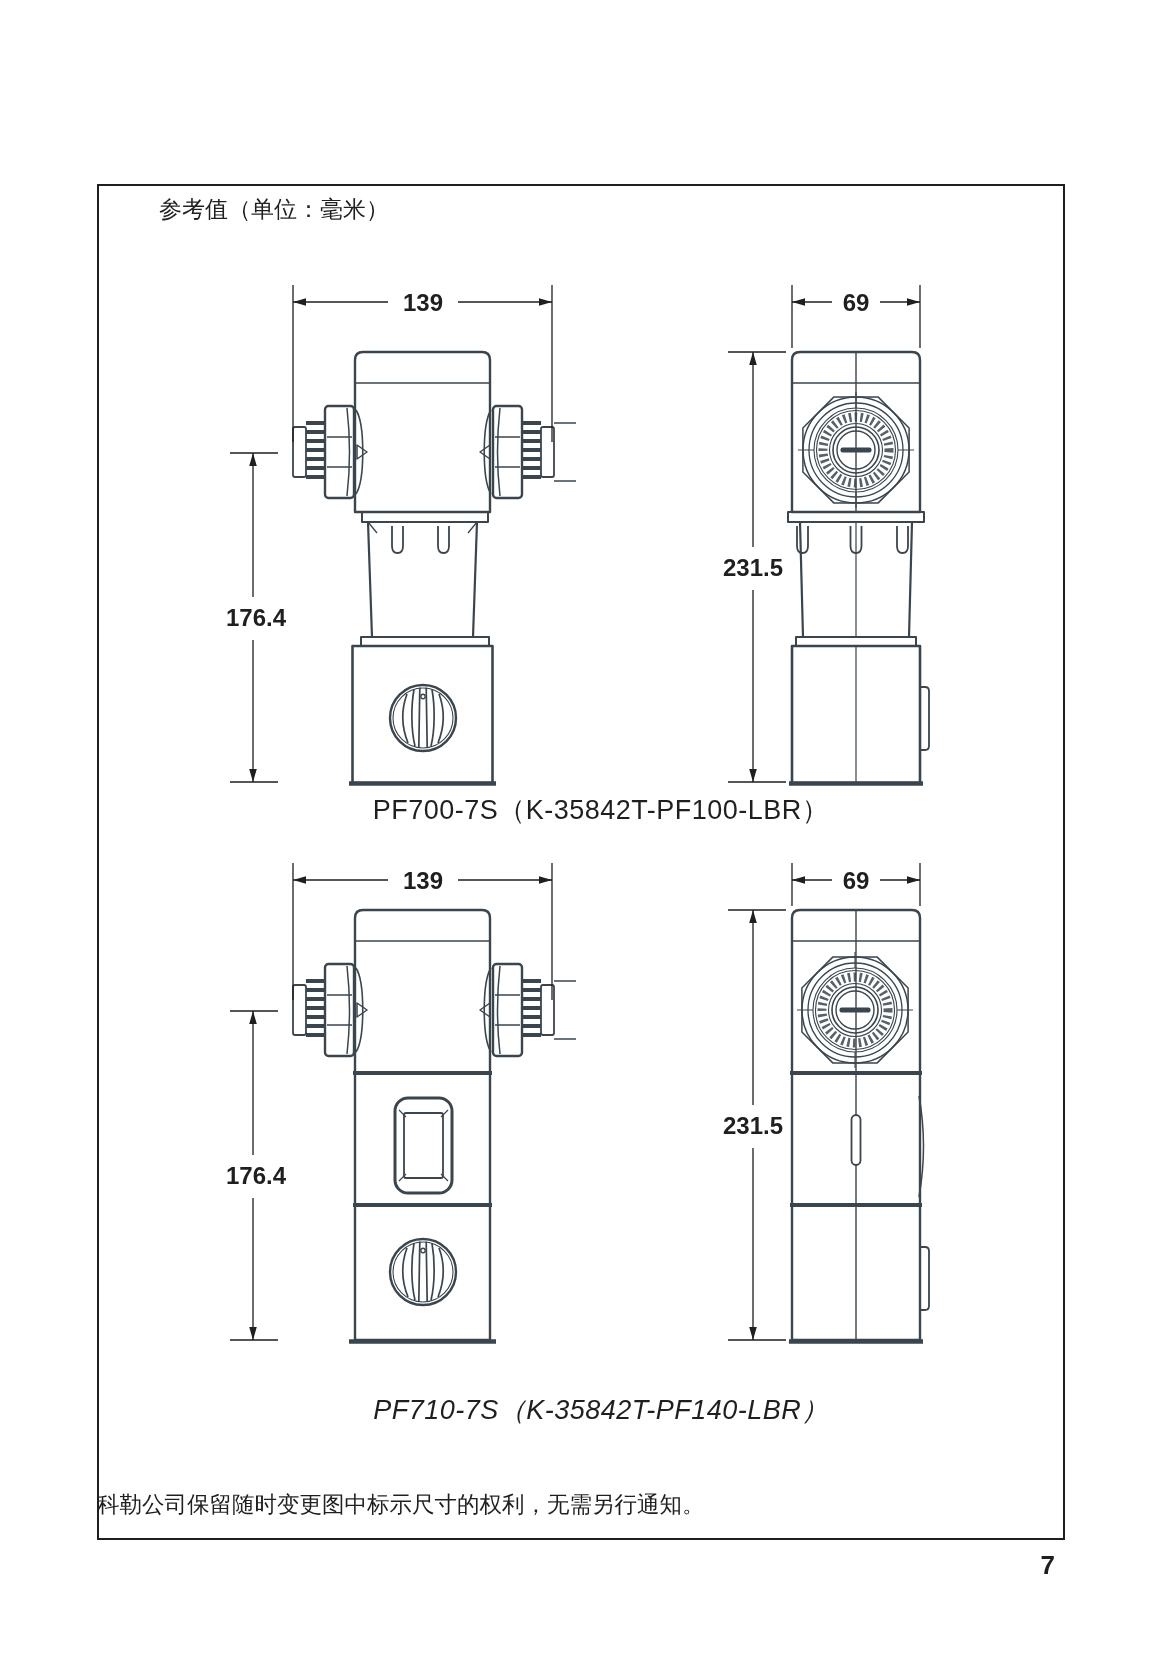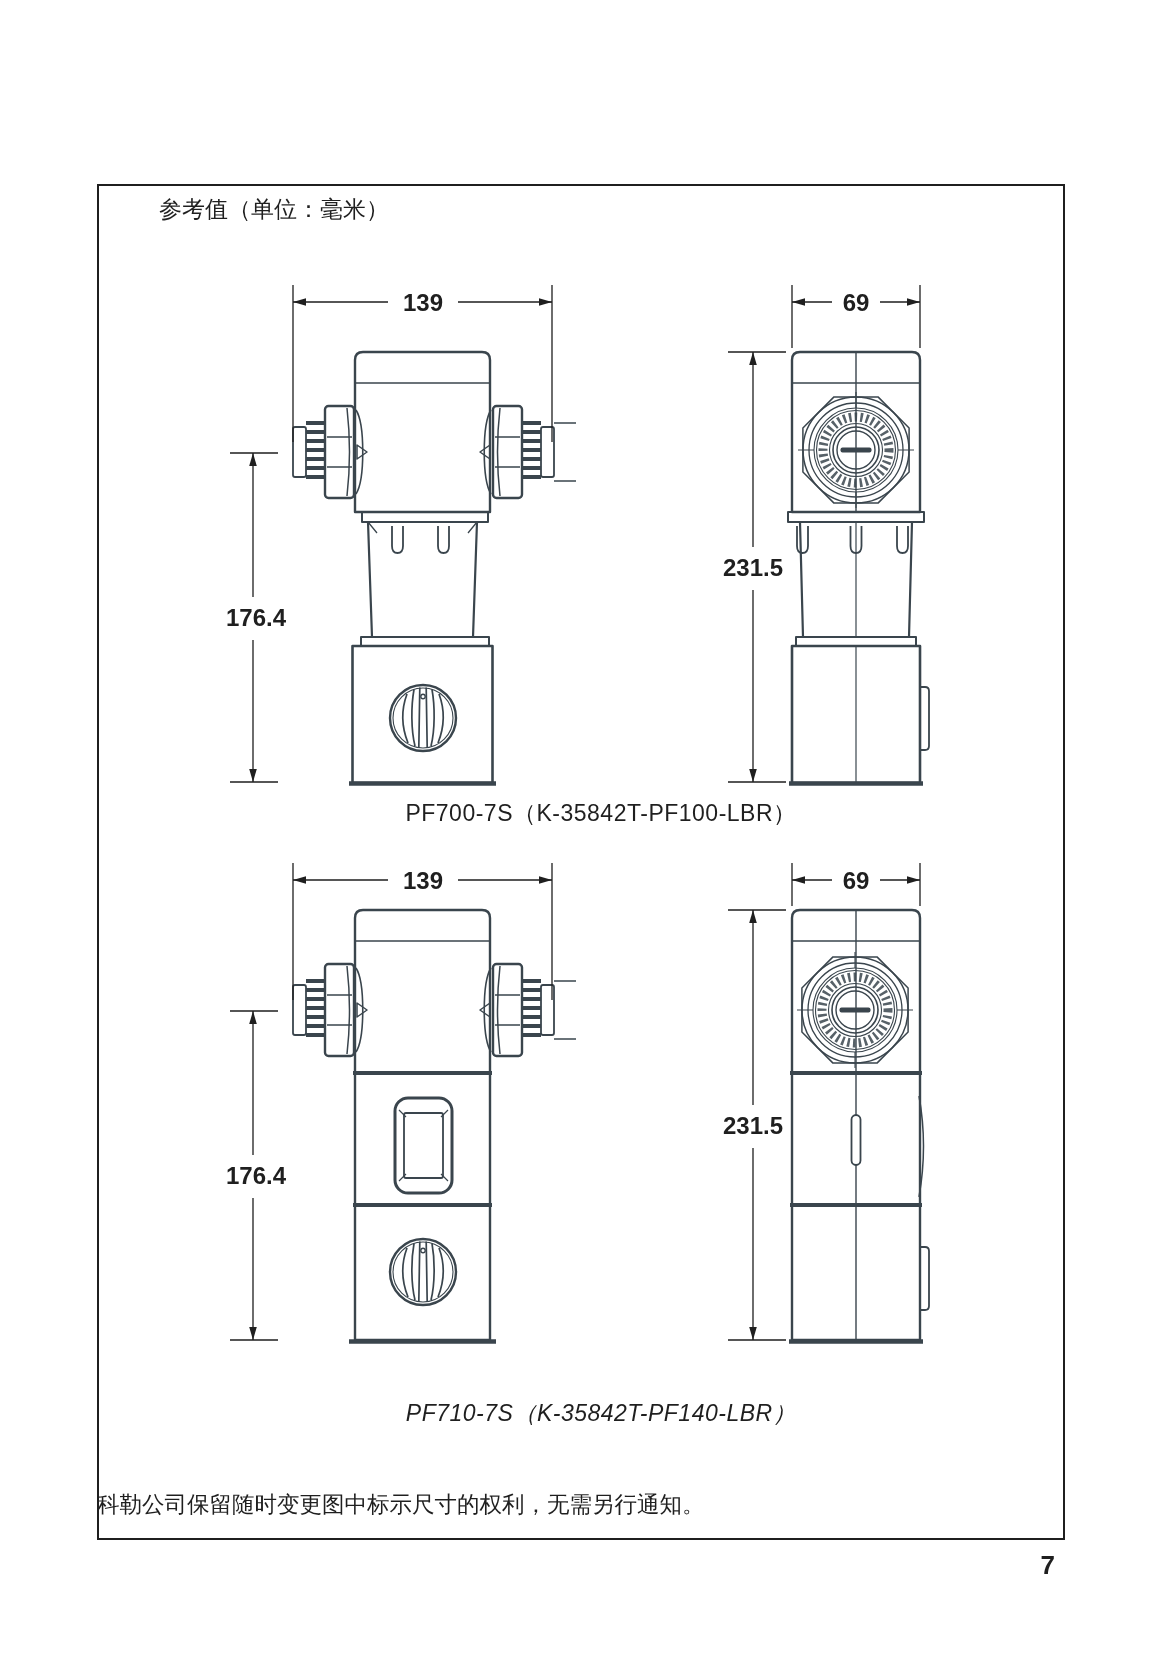--- a/index.html
+++ b/index.html
@@ -5,22 +5,22 @@
   html,body{margin:0;padding:0;background:#fff;}
   .page{position:relative;width:1165px;height:1654px;background:#fff;overflow:hidden;
         font-family:"Liberation Sans",sans-serif;color:#1f1f1f;}
   .header-bar{position:absolute;left:97px;top:68px;width:968px;height:72px;
         background:#47515a;display:flex;align-items:center;}
   .header-bar .title{color:#fff;font-size:38px;font-weight:bold;letter-spacing:3px;
         padding-left:30px;line-height:1;}
   .content-box{position:absolute;left:97px;top:184px;width:968px;height:1356px;
         border:2.5px solid #1f1f1f;box-sizing:border-box;background:#fff;}
   .ref-note{position:absolute;left:124px;top:194px;font-size:23px;margin-left:35px;}
-  .caption{position:absolute;left:97px;width:968px;text-align:center;font-size:23px;
-        transform:translateX(20px);letter-spacing:0.5px;margin-top:6px;}
+  .caption{position:absolute;left:97px;width:968px;text-align:center;font-size:27px;
+        transform:translateX(20px);letter-spacing:0.5px;}
   .caption1{top:792px;}
   .caption2{top:1392px;font-style:italic;}
   .disclaimer{position:absolute;left:97px;width:968px;top:1489px;font-size:22.5px;}
   .page-number{position:absolute;left:97px;width:968px;top:1550px;text-align:right;
         padding-right:10px;box-sizing:border-box;font-size:26px;font-weight:bold;}
   svg.drawings{position:absolute;left:0;top:0;}
   svg .draw{stroke:#3a454d;fill:none;stroke-linejoin:round;}
   svg .dim{stroke:#1f1f1f;fill:none;stroke-width:1.3;}
   svg .dimfill{fill:#1f1f1f;stroke:none;}
   svg text{font-family:"Liberation Sans",sans-serif;font-weight:bold;font-size:24px;

